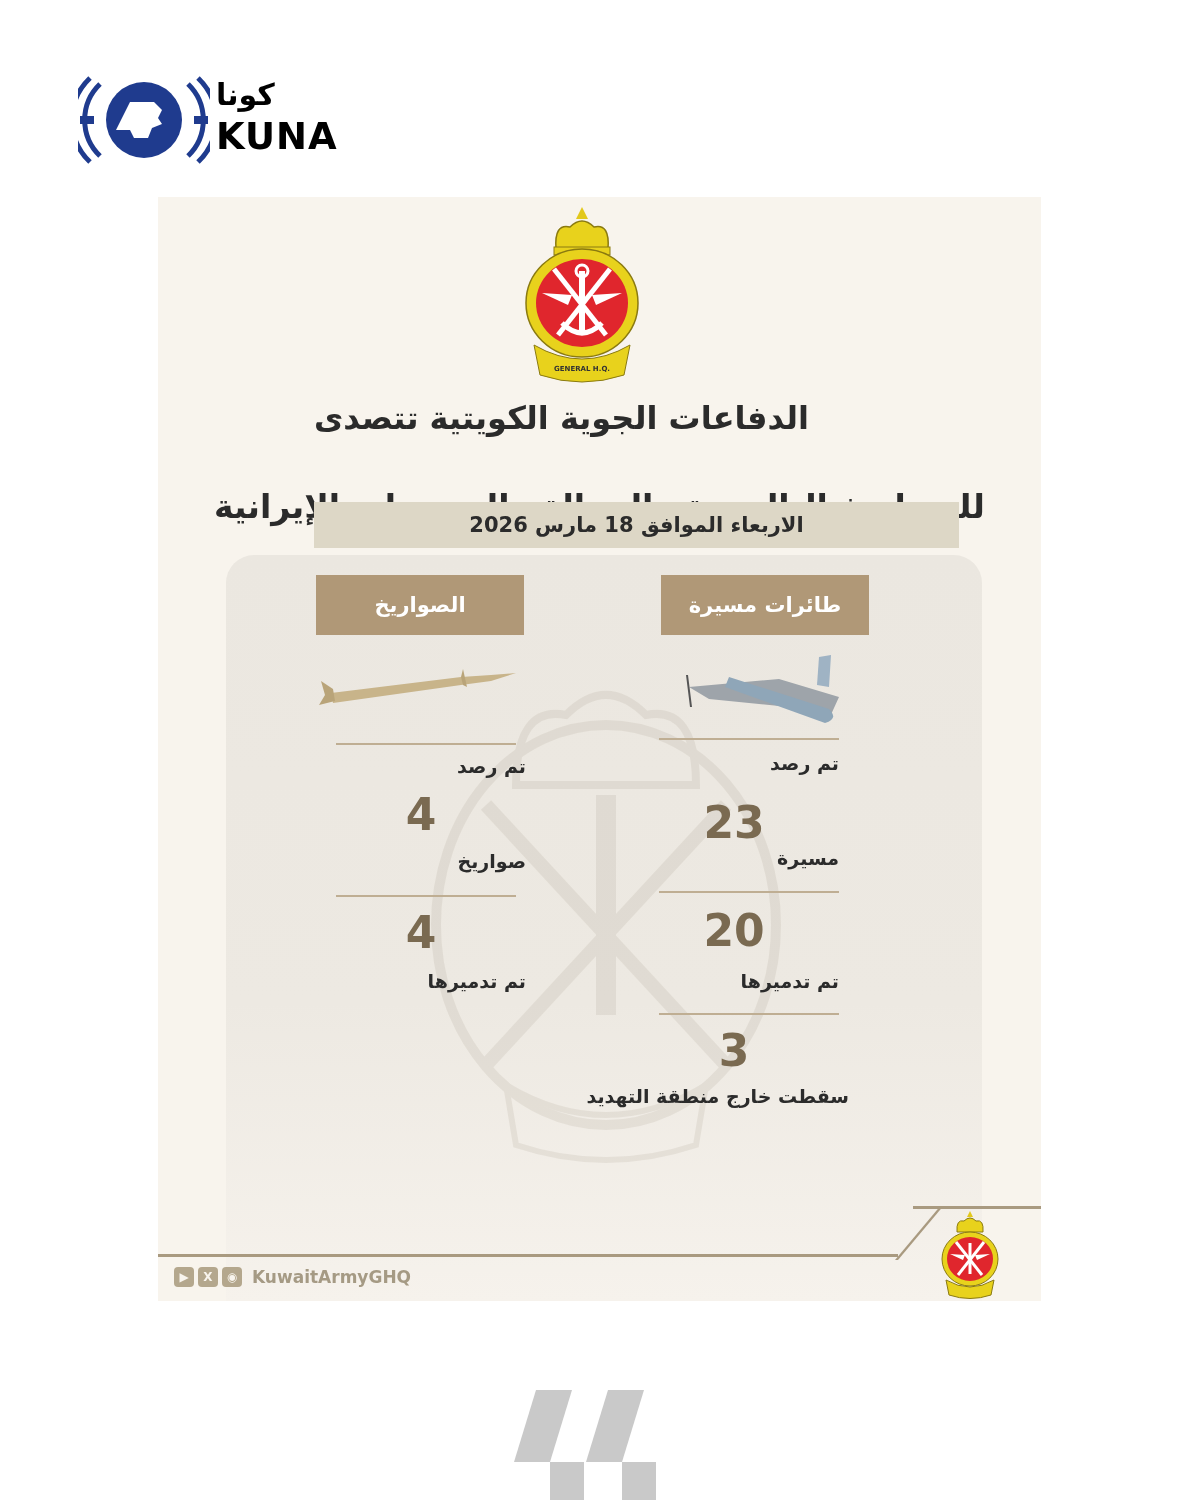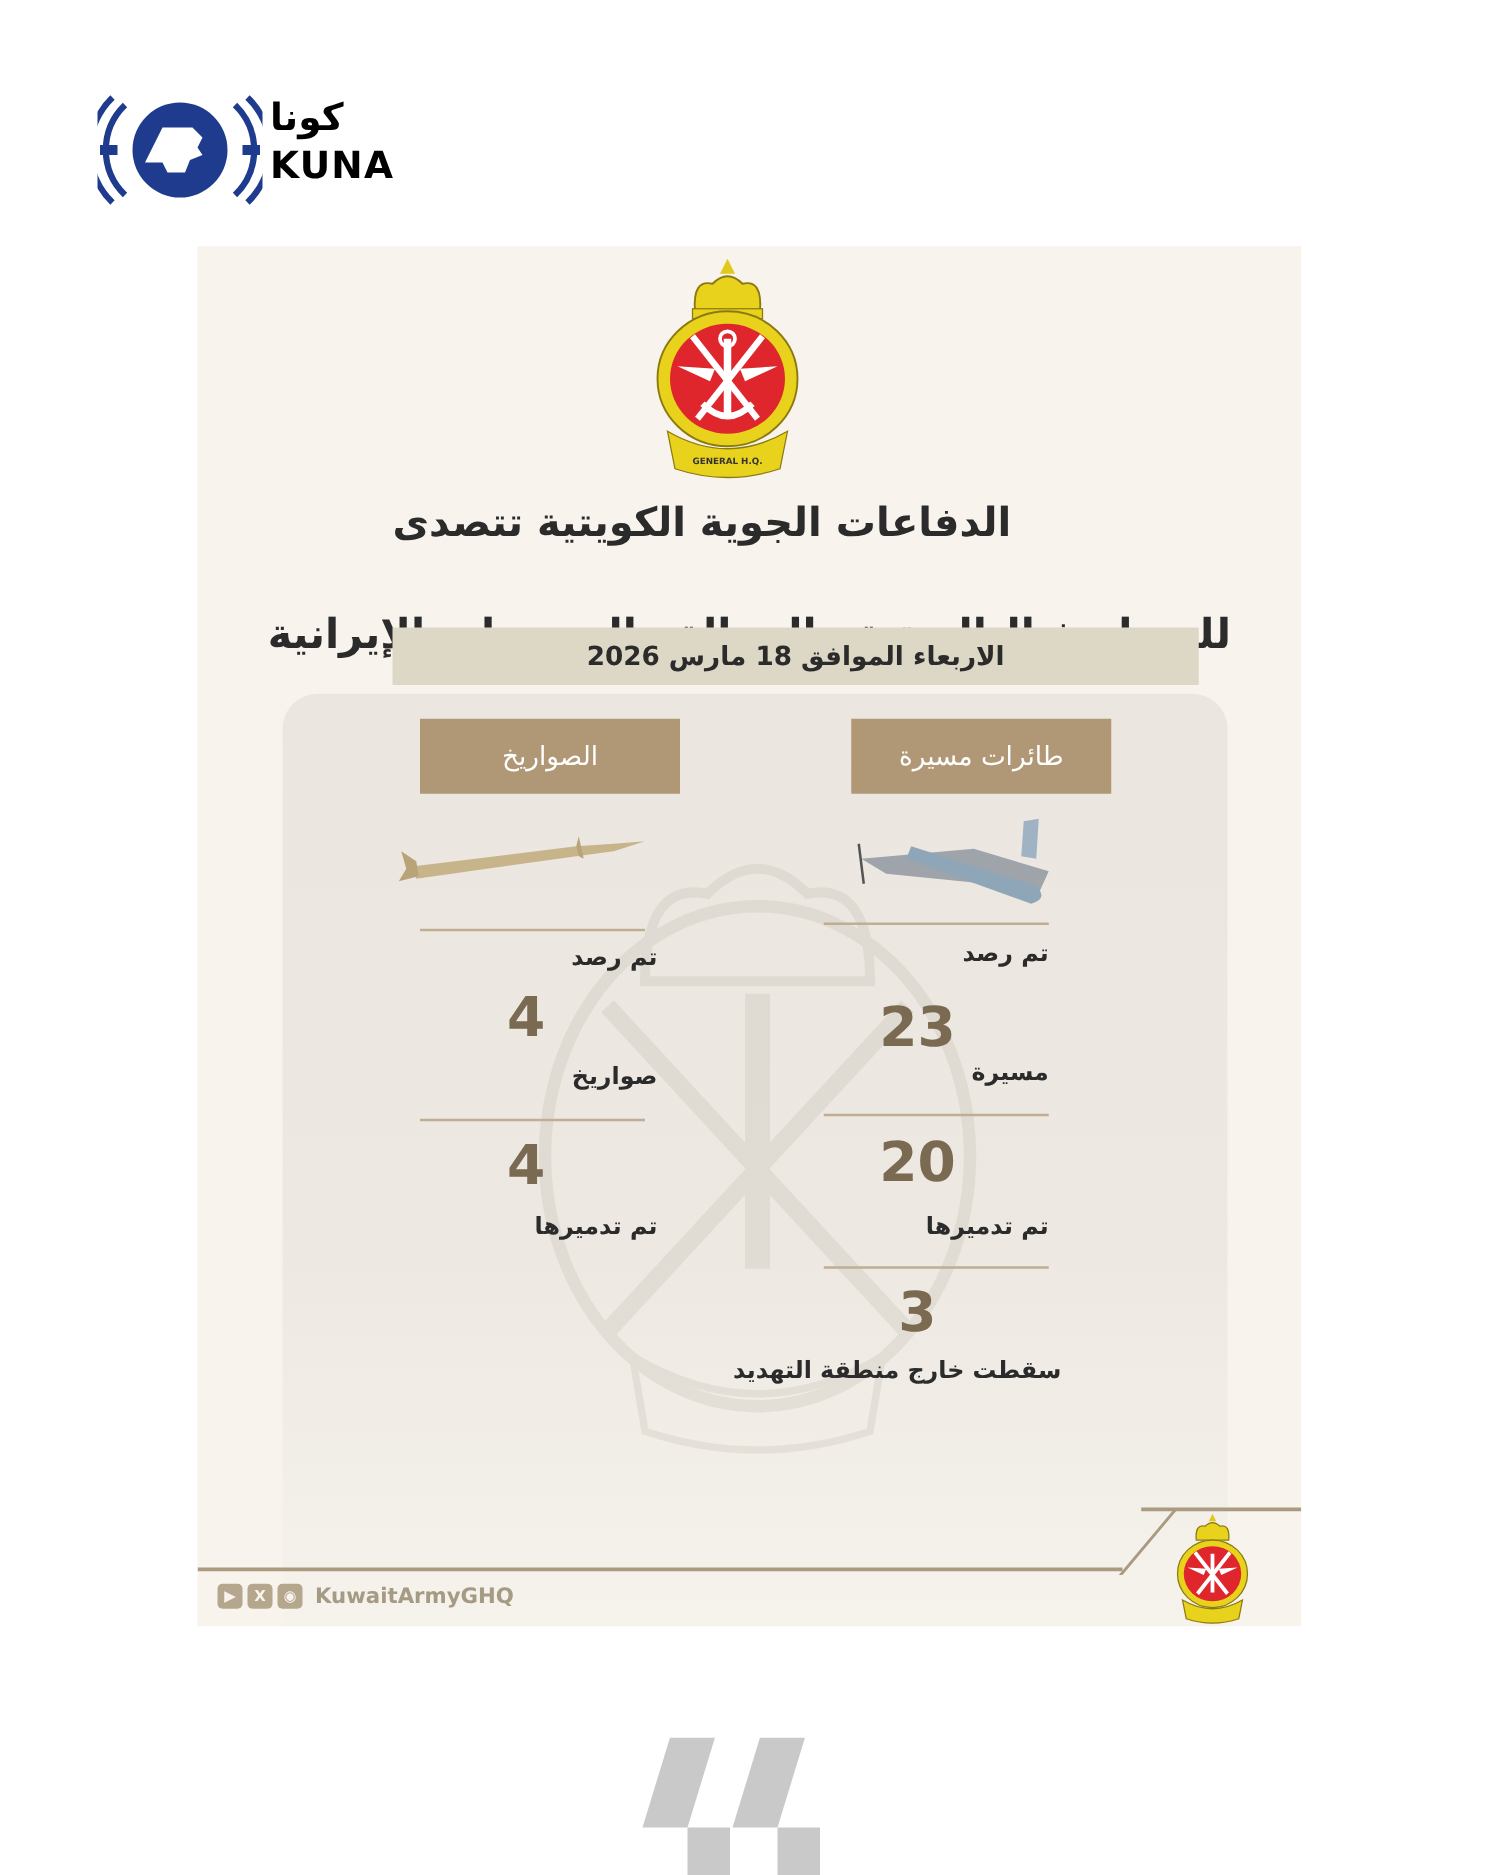--- a/index.html
+++ b/index.html
@@ -3,42 +3,42 @@
 <meta charset="utf-8">
 <style>
   * { box-sizing: border-box; margin: 0; padding: 0; }
   html, body { width: 1200px; height: 1500px; background: #ffffff; overflow: hidden; }
   body { position: relative; font-family: "DejaVu Sans", sans-serif; }
 
   
   .kuna-logo { position: absolute; left: 78px; top: 72px; width: 240px; height: 96px; }
   .kuna-emblem { position: absolute; left: 0; top: 0; width: 132px; height: 96px; }
   .kuna-text-ar { position: absolute; left: 216px; top: 80px; font-size: 30px; font-weight: bold; color: #000; line-height: 1; }
-  .kuna-text-en { position: absolute; left: 216px; top: 118px; font-size: 30px; font-weight: bold; color: #000; letter-spacing: 1px; font-family: "DejaVu Sans", sans-serif; line-height: 1; }
+  .kuna-text-en { position: absolute; left: 216px; top: 118px; font-size: 37px; font-weight: bold; color: #000; letter-spacing: 1px; font-family: "DejaVu Sans", sans-serif; line-height: 1; }
 
   
   .card { position: absolute; left: 158px; top: 197px; width: 883px; height: 1104px; background: #f8f4ed; overflow: hidden; }
 
   .emblem-top { position: absolute; left: 362px; top: 8px; width: 124px; height: 180px; }
 
   .title { position: absolute; left: 0; right: 0; text-align: center; direction: rtl; font-weight: bold; color: #2b2b2b; }
   .title-1 { top: 202px; font-size: 32px; padding-right: 76px; padding-left: 0; }
   .title-2 { top: 254px; font-size: 33px; margin-top: 36px; }
 
   .date-bar { position: absolute; left: 156px; top: 305px; width: 645px; height: 46px; background: #ddd7c6; display: flex; align-items: center; justify-content: center; direction: rtl; font-weight: bold; font-size: 21px; color: #2b2b2b; }
 
   .panel { position: absolute; left: 68px; top: 358px; width: 756px; height: 746px; border-radius: 28px 28px 0 0; background: linear-gradient(to bottom, #ebe7e0 0%, #ede9e2 60%, #f6f2ec 100%); }
 
   .watermark { position: absolute; left: 200px; top: 450px; width: 360px; height: 540px; opacity: 0.09; }
 
   .col { position: absolute; top: 0; width: 210px; }
   .col-drones { left: 433px; }
   .col-missiles { left: 90px; }
 
-  .col-header { position: absolute; top: 20px; left: 2px; width: 208px; height: 60px; background: #b09877; color: #fff; display: flex; align-items: center; justify-content: center; direction: rtl; font-size: 21px; font-weight: normal; margin-left: 20px; }
+  .col-header { position: absolute; top: 20px; left: 2px; width: 208px; height: 60px; background: #b09877; color: #fff; display: flex; align-items: center; justify-content: center; direction: rtl; font-size: 21px; font-weight: bold; }
   .col-missiles .col-header { left: 0; }
 
   .weapon-img { position: absolute; top: 92px; left: 10px; width: 190px; height: 90px; }
 
   .divider { position: absolute; height: 2px; background: #bfae93; }
 
   .stat-label { position: absolute; left: 0; width: 210px; direction: rtl; font-weight: bold; font-size: 19px; color: #2b2b2b; }
   .stat-num { position: absolute; left: 0; width: 210px; text-align: center; font-weight: bold; font-size: 44px; color: #7a6a51; font-family: "DejaVu Sans", sans-serif; }
 
   .footer-line { position: absolute; left: 0; top: 1057px; width: 740px; height: 3px; background: #a99a80; }

